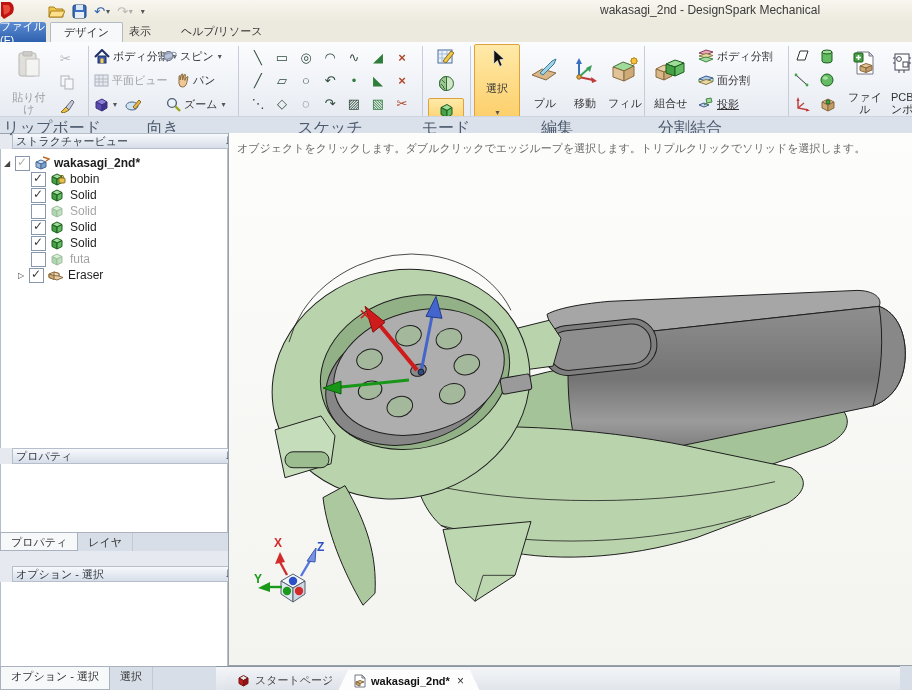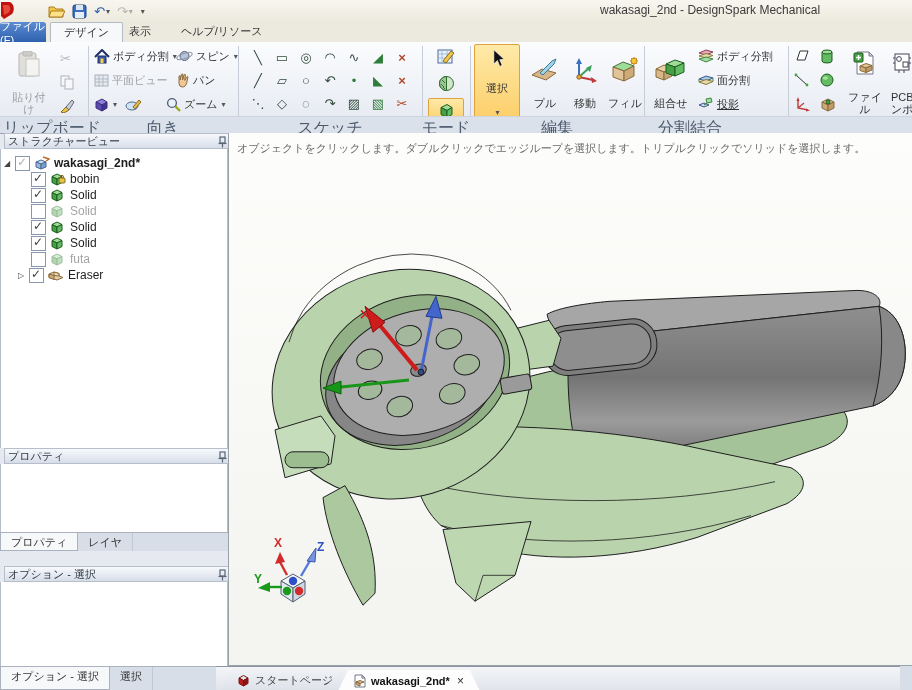--- a/index.html
+++ b/index.html
@@ -31,21 +31,21 @@
   .bigbtn.sel{background:linear-gradient(#ffeaa9,#fccf6b);border-color:#dfa23d;}
   .mrow{position:absolute;height:20px;display:flex;align-items:center;gap:3px;white-space:nowrap;}
   .mrow .mlabel{font-size:11px;color:#333;}
   .grayed{opacity:.45;}
   .skgrid{position:absolute;left:246px;top:4px;display:grid;grid-template-columns:repeat(7,24px);grid-auto-rows:23px;}
   .skc{display:flex;align-items:center;justify-content:center;font-size:13px;color:#2f4a3a;}
   .modebtn{position:absolute;left:428px;width:36px;height:25px;display:flex;align-items:center;justify-content:center;border:1px solid transparent;border-radius:2px;box-sizing:border-box;}
   .modebtn.sel{background:linear-gradient(#ffeaa9,#fccf6b);border-color:#dfa23d;}
 
   
-  .phead{position:absolute;left:4px;width:228px;height:16px;background:linear-gradient(#f7f9fc,#d7dee9);border:1px solid #b6becb;box-sizing:border-box;font-size:11px;color:#2f3742;display:flex;align-items:center;padding-left:3px;}
+  .phead{position:absolute;left:12px;width:228px;height:16px;background:linear-gradient(#f7f9fc,#d7dee9);border:1px solid #b6becb;box-sizing:border-box;font-size:11px;color:#2f3742;display:flex;align-items:center;padding-left:3px;}
   .pin{position:absolute;right:4px;top:2px;}
   .pwhite{position:absolute;left:0;width:228px;background:#fff;border-left:1px solid #b6becb;border-right:1px solid #b6becb;box-sizing:border-box;}
   .ptabs{position:absolute;left:0;width:228px;height:19px;background:#d8dee7;border-top:1px solid #aab2bf;box-sizing:border-box;display:flex;align-items:stretch;}
   .ptab{padding:2px 10px 0;font-size:11px;color:#333;border-right:1px solid #c2c9d4;}
   .ptab.active{background:#f7f8fa;border:1px solid #aab2bf;border-top:none;}
 
   
   .tree{position:absolute;left:0;top:149px;width:228px;height:299px;background:#fff;border-left:1px solid #b6becb;border-right:1px solid #b6becb;box-sizing:border-box;padding-top:6px;}
   .trow{display:flex;align-items:center;height:16px;font-size:12px;color:#1e1e1e;}
   .trow.bold .tlabel{font-weight:bold;}
@@ -166,21 +166,21 @@
           <path d="M2,5 L8,2 L13,5 L8,8 Z" fill="#8d7fd8" stroke="#3c2f80"></path>
           <path d="M2,5 L8,8 L8,14 L2,11 Z" fill="#5a4bb0" stroke="#3c2f80"></path>
           <path d="M8,8 L13,5 L13,11 L8,14 Z" fill="#3f338c" stroke="#3c2f80"></path>
         </svg>
       <span class="caret">▾</span>
       <svg width="17" height="15" viewBox="0 0 17 15" style="margin-left:4px;">
           <path d="M2,9 a6,4 0 1,0 12,0 a6,4 0 1,0 -12,0" fill="#cfe3f2" stroke="#4a6a8a"></path>
           <path d="M9,10 L15,3 L17,5 L11,12 Z" fill="#e8b84a" stroke="#8a6a1d"></path>
         </svg>
     </div>
-    <div class="mrow" style="left:176px;top:4px;">
+    <div class="mrow" style="left:160px;top:4px;">
       <svg width="17" height="14" viewBox="0 0 17 14">
           <circle cx="8.5" cy="7" r="4.5" fill="#b9c4da" stroke="#55607a"></circle>
           <ellipse cx="8.5" cy="7" rx="8" ry="2.6" fill="none" stroke="#8a93a8" transform="rotate(-18 8.5 7)"></ellipse>
         </svg>
       <span class="mlabel">スピン</span>
         <span class="caret">▾</span>
     </div>
     <div class="mrow" style="left:176px;top:28px;">
       <svg width="14" height="15" viewBox="0 0 14 15">
           <path d="M3,8 L3,4 Q3,2.5 4.2,2.5 L4.2,7 L5.4,1.8 Q5.7,.6 6.8,1 L6.6,7 L8,2 Q8.4,1 9.4,1.5 L8.8,7.4 L10.6,4 Q11.3,3 12,3.8 L10.8,9.5 Q9.8,14 6.4,14 Q3.4,14 3,10.5 Z" fill="#f0c898" stroke="#8a6a3d"></path>

